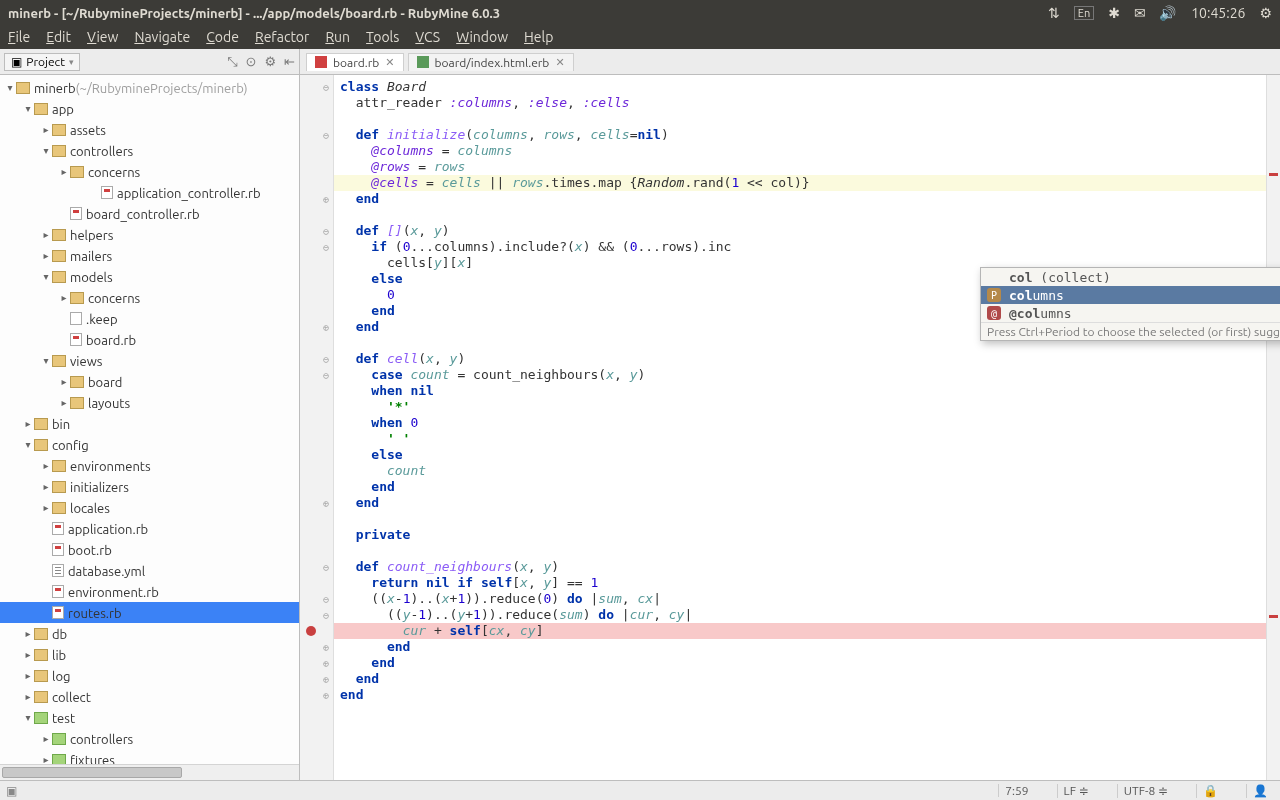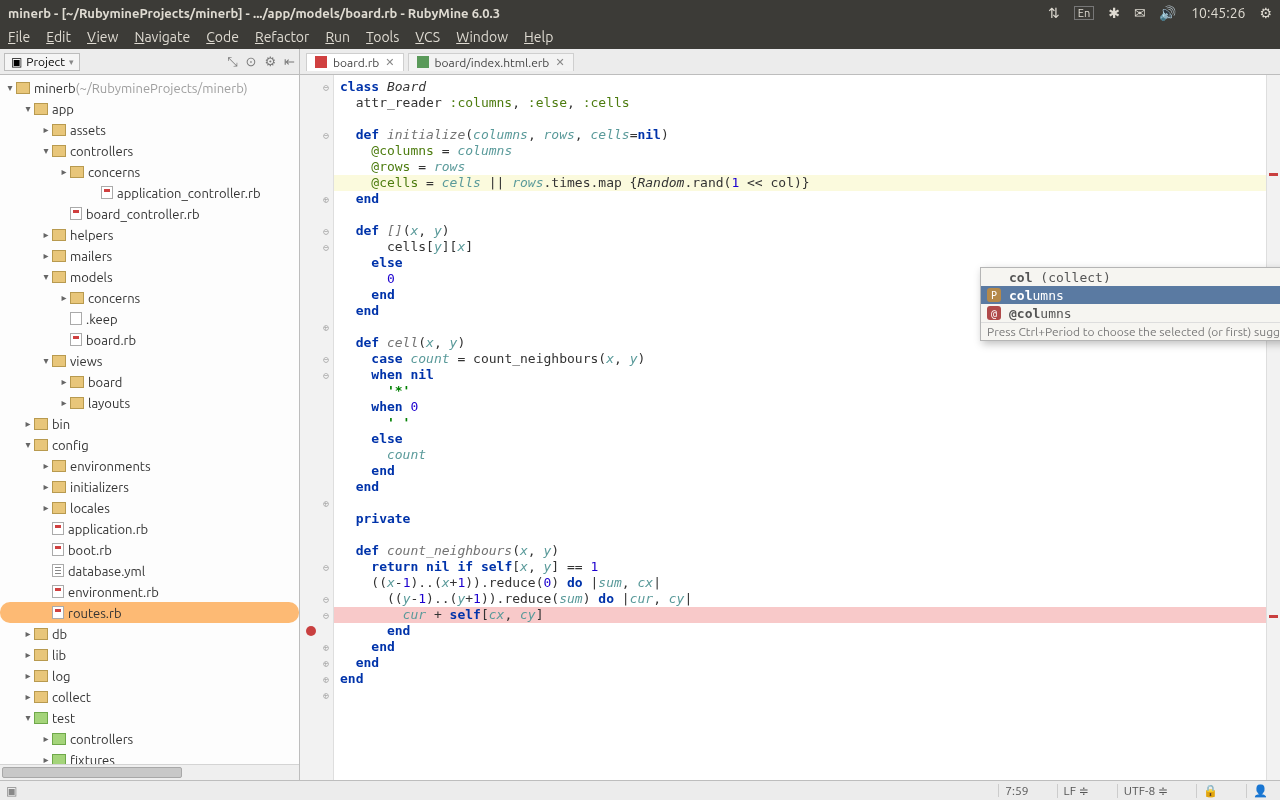--- a/index.html
+++ b/index.html
@@ -15,37 +15,37 @@
 .project-panel-header .lbl { font-size: 12px; display: flex; align-items: center; gap: 4px; border: 1px solid #bdbdbd; padding: 1px 6px; background: #f5f5f5; }
 .project-panel-header .icons { margin-left: auto; display: flex; gap: 8px; color: #7a7a7a; }
 .tabs { display: flex; align-items: center; padding-left: 6px; gap: 4px; }
 .tab { display: flex; align-items: center; gap: 6px; background: #f3f3f3; border: 1px solid #cfcfcf; border-bottom: none; padding: 2px 8px; font-size: 12px; color: #444; }
 .tab .close { color: #888; font-size: 11px; }
 .tab .ico { width: 12px; height: 12px; display: inline-block; }
 .main { display: flex; height: calc(800px - 25px - 24px - 26px - 20px); }
 .sidebar { width: 300px; border-right: 1px solid #bdbdbd; overflow: hidden; font-size: 13px; color: #333; background: #fdfdfd; position: relative; }
 .tree { padding: 2px 0 40px 0; }
 .tree-row { display: flex; align-items: center; height: 21px; white-space: nowrap; padding-right: 4px; }
-.tree-row.selected { background: #fdba74; border-radius: 10px; }
+.tree-row.selected { background: #3b82f6; }
 .twisty { width: 12px; text-align: center; color: #666; font-size: 10px; }
 .folder-ico { width: 14px; height: 12px; background: #e8c67a; border: 1px solid #b89a4f; margin-right: 4px; display: inline-block; }
 .folder-ico.green { background: #a4d47a; border-color: #6fa84a; }
 .file-ico { width: 12px; height: 13px; background: #fff; border: 1px solid #aaa; margin-right: 4px; display: inline-block; position: relative; }
 .file-ico.rb::after { content: ""; position: absolute; inset: 2px 2px auto 2px; height: 3px; background: #d04040; }
 .file-ico.yml::after { content: ""; position: absolute; inset: 2px; background: repeating-linear-gradient(#888 0 1px, transparent 1px 3px); }
 .muted { color: #9e9e9e; }
 .editor-wrap { flex: 1; display: flex; position: relative; background: #fff; }
 .gutter { width: 34px; background: #f2f2f2; border-right: 1px solid #dedede; position: relative; font-family: "DejaVu Sans Mono", monospace; font-size: 12px; color: #999; }
 .code { flex: 1; font-family: "DejaVu Sans Mono", monospace; font-size: 13px; line-height: 16px; color: #333; padding-top: 4px; position: relative; }
 .code-line { height: 16px; white-space: pre; padding-left: 6px; }
 .kw { color: #0033aa; font-weight: bold; }
 .def { color: #0033aa; font-weight: bold; }
-.fn { color: #737373; font-style: italic; }
+.fn { color: #8b5cf6; font-style: italic; }
 .param { color: #5a9a9a; font-style: italic; }
-.sym { color: #4d7c0f; }
+.sym { color: #6d28d9; font-style: italic; }
 .num { color: #1c00cf; }
 .str { color: #008000; font-weight: bold; }
 .cls { font-style: italic; }
 .hl-yellow { background: #fbfadd; }
 .hl-red { background: #f8c9c9; }
 .gut-line { position: absolute; left: 0; right: 0; height: 16px; display: flex; align-items: center; justify-content: flex-end; padding-right: 4px; }
 .fold { color: #aaa; font-size: 10px; }
 .breakpoint { width: 10px; height: 10px; background: #c94040; border-radius: 50%; position: absolute; left: 6px; }
 .completion-popup { position: absolute; left: 680px; top: 192px; width: 580px; background: #f6f5f1; border: 1px solid #b5b5b5; box-shadow: 2px 3px 8px rgba(0,0,0,0.25); font-family: "DejaVu Sans Mono", monospace; font-size: 13px; color: #555; }
 .comp-row { display: flex; align-items: center; height: 18px; padding: 0 6px; }
@@ -376,20 +376,21 @@
         <div class="code-line "><span class="kw">class</span> <span class="cls">Board</span></div>
         <div class="code-line ">  attr_reader <span class="sym">:columns</span>, <span class="sym">:else</span>, <span class="sym">:cells</span></div>
         <div class="code-line ">&nbsp;</div>
         <div class="code-line ">  <span class="def">def</span> <span class="fn">initialize</span>(<span class="param">columns</span>, <span class="param">rows</span>, <span class="param">cells</span>=<span class="kw">nil</span>)</div>
         <div class="code-line ">    <span class="sym">@columns</span> = <span class="param">columns</span></div>
         <div class="code-line ">    <span class="sym">@rows</span> = <span class="param">rows</span></div>
         <div class="code-line hl-yellow">    <span class="sym">@cells</span> = <span class="param">cells</span> || <span class="param">rows</span>.times.map {<span class="cls">Random</span>.rand(<span class="num">1</span> &lt;&lt; col)}</div>
         <div class="code-line ">  <span class="kw">end</span></div>
         <div class="code-line ">&nbsp;</div>
         <div class="code-line ">  <span class="def">def</span> <span class="fn">[]</span>(<span class="param">x</span>, <span class="param">y</span>)</div>
+        <div class="code-line ">    <span class="kw">if</span> (<span class="num">0</span>...columns).include?(<span class="param">x</span>) &amp;&amp; (<span class="num">0</span>...rows).inc</div>
         <div class="code-line ">      cells[<span class="param">y</span>][<span class="param">x</span>]</div>
         <div class="code-line ">    <span class="kw">else</span></div>
         <div class="code-line ">      <span class="num">0</span></div>
         <div class="code-line ">    <span class="kw">end</span></div>
         <div class="code-line ">  <span class="kw">end</span></div>
         <div class="code-line ">&nbsp;</div>
         <div class="code-line ">  <span class="def">def</span> <span class="fn">cell</span>(<span class="param">x</span>, <span class="param">y</span>)</div>
         <div class="code-line ">    <span class="kw">case</span> <span class="param">count</span> = count_neighbours(<span class="param">x</span>, <span class="param">y</span>)</div>
         <div class="code-line ">    <span class="kw">when</span> <span class="kw">nil</span></div>
         <div class="code-line ">      <span class="str">'*'</span></div>

